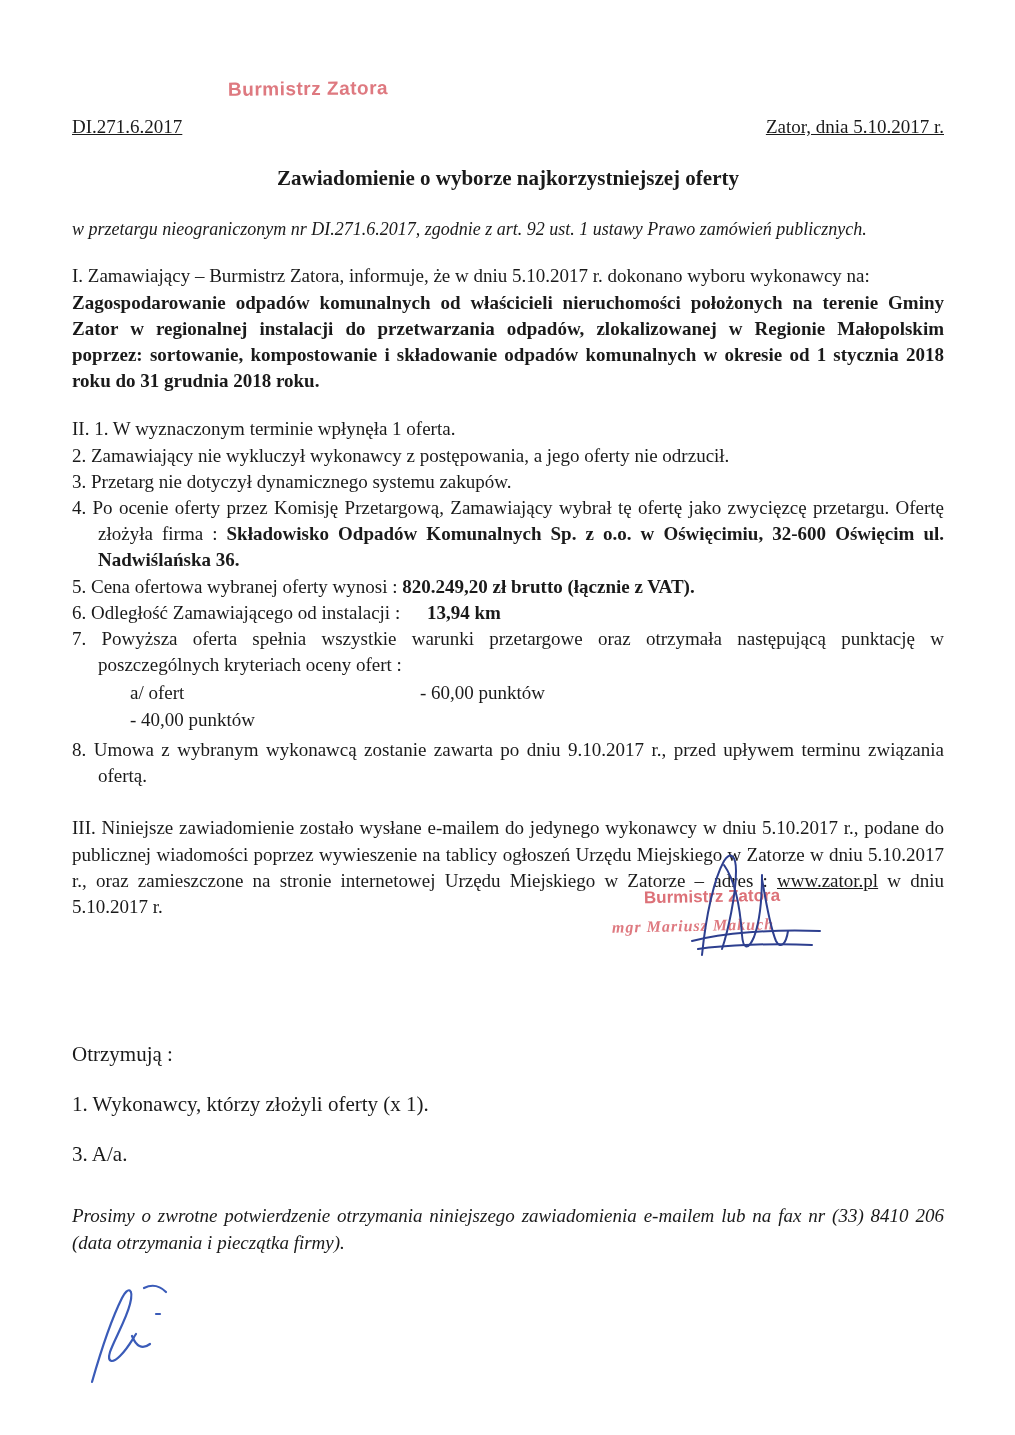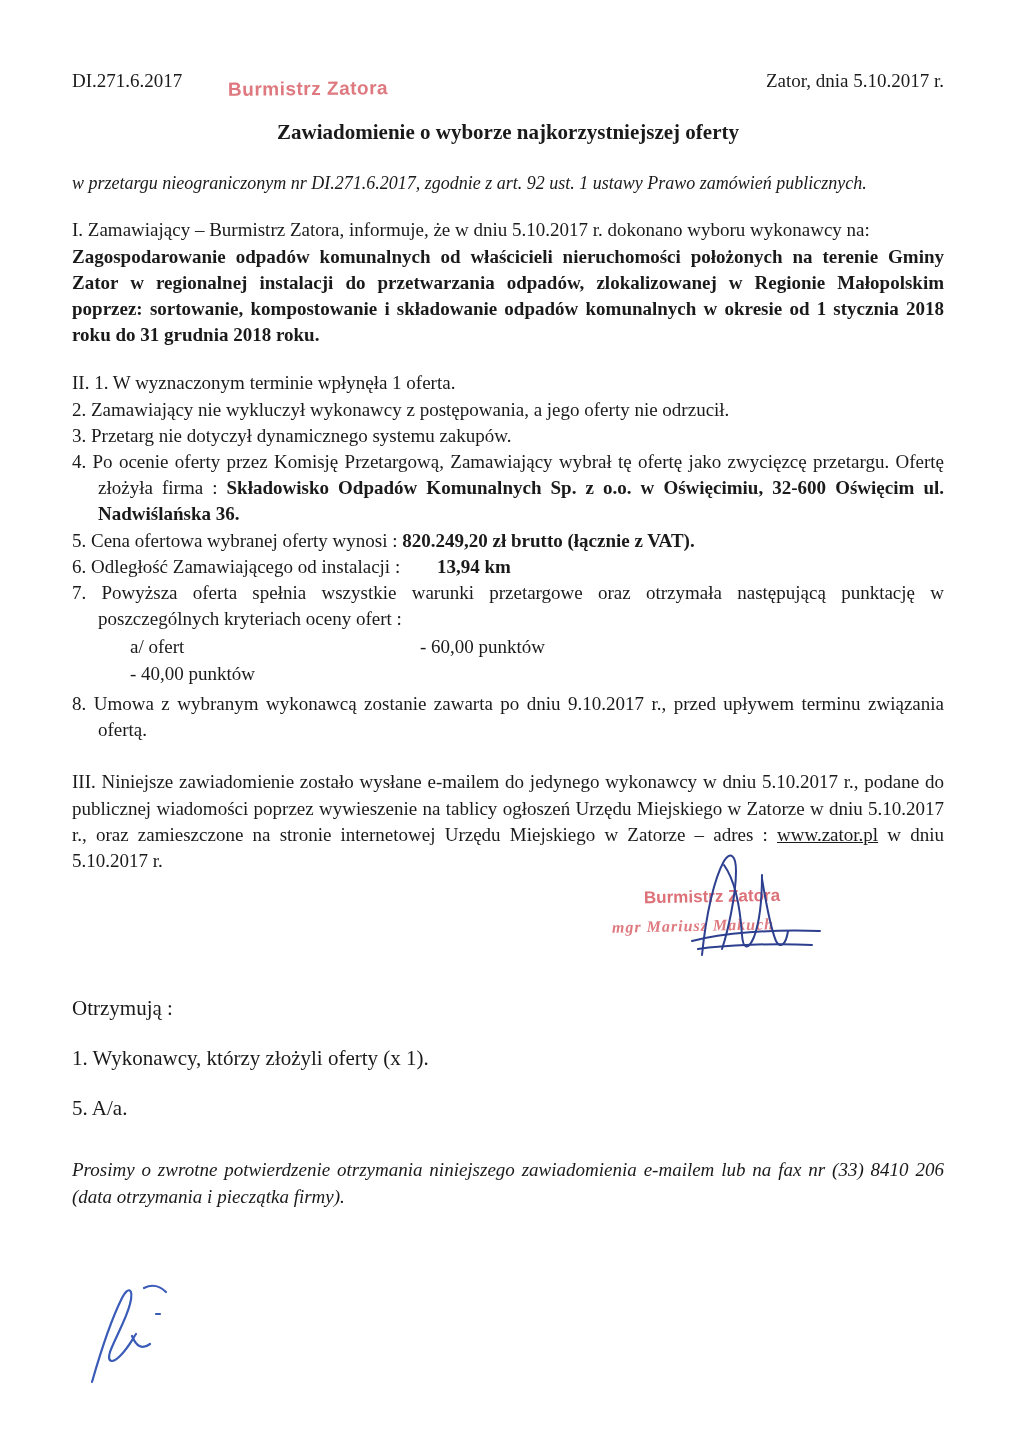--- a/index.html
+++ b/index.html
@@ -40,20 +40,22 @@
     letter-spacing: 0.5px;
     transform: rotate(-0.6deg);
     opacity: 0.85;
   }
 
   .row-top {
     display: flex;
     justify-content: space-between;
     align-items: flex-end;
     font-size: 19px;
+    margin-top: 46px;
+    text-decoration: underline;
   }
   .ref { font-size: 19px; }
   .place-date { font-size: 19px; }
 
   .title {
     text-align: center;
     font-weight: bold;
     font-size: 21px;
     margin-top: 28px;
   }
@@ -209,21 +211,21 @@
       <p class="para-I">I.  Zamawiający – Burmistrz Zatora, informuje, że w dniu 5.10.2017 r.  dokonano wyboru wykonawcy na:</p>
       <p class="bold-block">Zagospodarowanie odpadów komunalnych od właścicieli nieruchomości położonych na terenie Gminy Zator w regionalnej instalacji do przetwarzania odpadów, zlokalizowanej w Regionie Małopolskim poprzez: sortowanie, kompostowanie i składowanie odpadów komunalnych    w okresie od 1 stycznia 2018 roku do 31 grudnia 2018 roku.</p>
     </div>
 
     <div class="sec">
       <p class="list-item hang">II. 1. W wyznaczonym terminie wpłynęła 1 oferta.</p>
       <p class="list-item hang">2. Zamawiający  nie wykluczył wykonawcy z postępowania, a jego oferty nie odrzucił.</p>
       <p class="list-item hang">3. Przetarg nie dotyczył dynamicznego systemu zakupów.</p>
       <p class="list-item hang2"><span>4. Po ocenie oferty przez Komisję Przetargową, Zamawiający wybrał tę ofertę jako zwycięzcę przetargu.  Ofertę złożyła firma : </span><span class="b">Składowisko Odpadów Komunalnych Sp. z o.o. w Oświęcimiu, 32-600 Oświęcim ul. Nadwiślańska 36.</span></p>
       <p class="list-item hang"><span>5. Cena ofertowa wybranej oferty wynosi : </span><span class="b">820.249,20 zł brutto (łącznie z VAT).</span></p>
-      <p class="list-item hang"><span>6. Odległość Zamawiającego od instalacji : </span><span class="b" style="margin-left:32px">13,94 km</span></p>
+      <p class="list-item hang"><span>6. Odległość Zamawiającego od instalacji : </span><span class="b" style="margin-left:22px">13,94 km</span></p>
       <p class="list-item hang2">7. Powyższa oferta spełnia wszystkie warunki przetargowe oraz otrzymała następującą punktację w poszczególnych kryteriach oceny ofert :</p>
 
       <div>
         <div class="pts-row">
           <span class="pts-label">a/ ofert</span>
           <span class="pts-val">- 60,00 punktów</span>
         </div>
         <div class="pts-row">
           <span class="pts-val">- 40,00 punktów</span>
         </div>
@@ -232,21 +234,21 @@
       <p class="list-item hang2" style="margin-top:4px">8. Umowa z wybranym wykonawcą zostanie zawarta po dniu 9.10.2017 r., przed upływem terminu związania ofertą.</p>
     </div>
 
     <div class="block-III">
       <span>III. Niniejsze zawiadomienie zostało wysłane e-mailem do jedynego wykonawcy  w dniu 5.10.2017 r.,  podane do publicznej wiadomości poprzez wywieszenie na tablicy ogłoszeń Urzędu Miejskiego w Zatorze w dniu 5.10.2017 r., oraz zamieszczone na stronie internetowej Urzędu Miejskiego w Zatorze – adres :  </span><span class="u">www.zator.pl</span><span>  w dniu 5.10.2017 r.</span>
     </div>
 
     <div class="otrzymuja">
       <p>Otrzymują :</p>
       <p>1. Wykonawcy, którzy złożyli oferty (x 1).</p>
-      <p>5. A/a.</p>
+      <p>3. A/a.</p>
     </div>
 
     <div class="footer-note">Prosimy o zwrotne potwierdzenie otrzymania niniejszego zawiadomienia e-mailem lub na fax nr (33) 8410 206 (data otrzymania i pieczątka firmy).</div>
 
   </div>
 
   <div class="sig-wrap">
     <div class="sig-stamp-line1">Burmistrz Zatora</div>
     <div class="sig-stamp-line2">mgr  Mariusz  Makuch</div>
     <svg class="sig-ink" viewBox="0 0 210 130">

